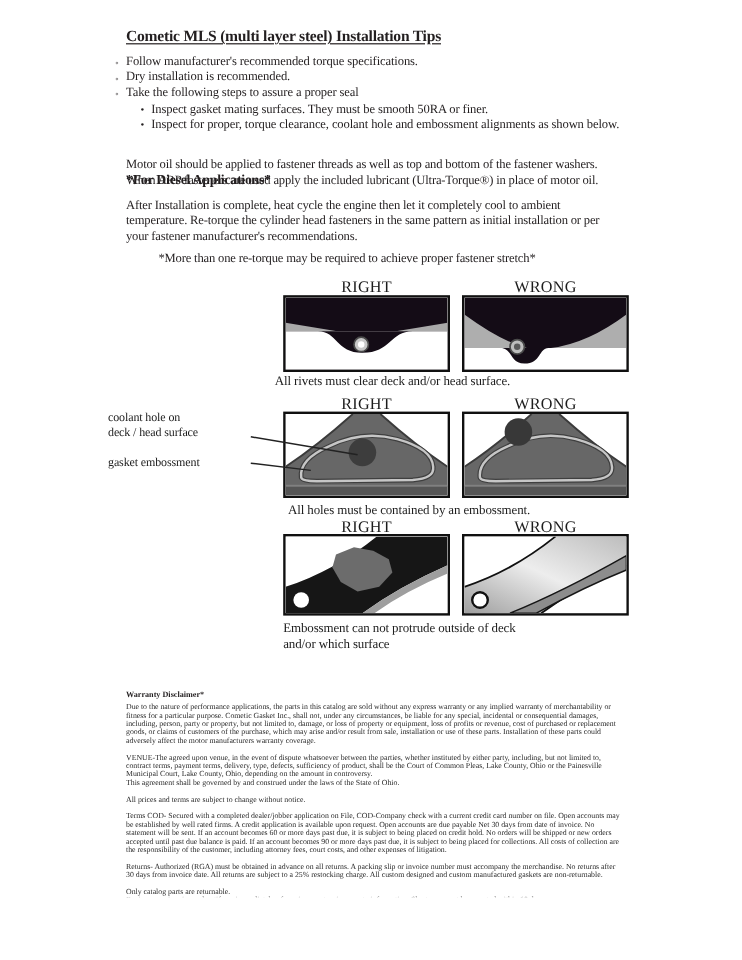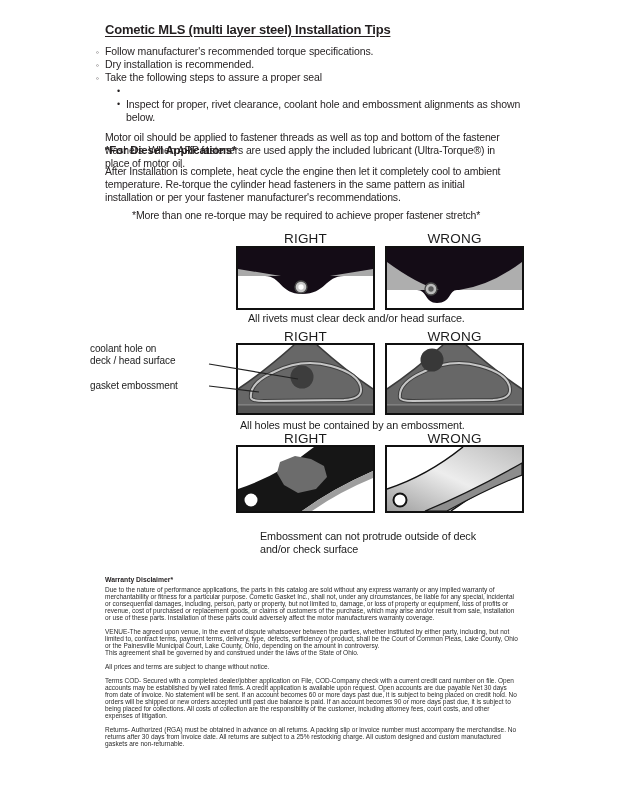--- a/index.html
+++ b/index.html
@@ -1,18 +1,18 @@
 <!DOCTYPE html>
 <html><head>
 <meta charset="utf-8">
 <style>
   html,body{margin:0;padding:0;background:#ffffff;}
   .page{
     position:relative;width:618px;height:748px;background:#fff;
-    font-family:Liberation Sans, sans-serif;color:#231f20;overflow:hidden;
+    font-family:Liberation Serif, serif;color:#231f20;overflow:hidden;
     -webkit-font-smoothing:antialiased;
   }
   .abs{position:absolute;}
   .title{
     left:105px;top:22px;width:430px;font-size:13px;font-weight:bold;
     letter-spacing:-0.2px;text-decoration:underline;text-underline-offset:2px;
   }
   .bullets{left:96px;top:45px;width:430px;font-size:10.5px;line-height:13.2px;letter-spacing:-0.1px;}
   .b-row{display:flex;}
   .b-mark{width:9px;flex:0 0 9px;font-size:8px;position:relative;top:1px;}
@@ -52,24 +52,25 @@
     <div class="b-row">
       <span class="b-mark">◦</span>
       <span>Dry installation is recommended.</span>
     </div>
     <div class="b-row">
       <span class="b-mark">◦</span>
       <span>Take the following steps to assure a proper seal</span>
     </div>
     <div class="sb-row">
       <span class="sb-mark">•</span>
+      <span>Inspect gasket mating surfaces.  They must be smooth 50RA or finer.</span>
     </div>
     <div class="sb-row">
       <span class="sb-mark">•</span>
-      <span>Inspect for proper, rivet clearance, coolant hole and embossment alignments as shown below.</span>
+      <span>Inspect for proper, torque clearance, coolant hole and embossment alignments as shown below.</span>
     </div>
   </div>
 
   <div class="abs diesel-h">*For Diesel Applications*</div>
   <div class="abs para p1">Motor oil should be applied to fastener threads as well as top and bottom of the fastener washers. When ARP fasteners are used apply the included lubricant (Ultra-Torque®) in place of motor oil.</div>
   <div class="abs para p2">After Installation is complete, heat cycle the engine then let it completely cool to ambient temperature. Re-torque the cylinder head fasteners in the same pattern as initial installation or per your fastener manufacturer's recommendations.</div>
   <div class="abs para note">*More than one re-torque may be required to achieve proper fastener stretch*</div>
 
   <div class="abs fig-h" style="left:236px;top:231px;">RIGHT</div>
   <div class="abs fig-h" style="left:385px;top:231px;">WRONG</div>
@@ -89,21 +90,21 @@
     <svg viewBox="0 0 135 60" preserveAspectRatio="none">
       <rect x="0" y="0" width="135" height="60" fill="#140c16"></rect>
       <rect x="0" y="42" width="135" height="18" fill="#ffffff"></rect>
       <path d="M0,14 Q30,36 52,42 L0,42 Z" fill="#aeaeae"></path>
       <path d="M135,14 Q103,38 72,42 L135,42 Z" fill="#aeaeae"></path>
       <path d="M30,42 C40,42 38,55 50,55 C64,55 62,42 70,42 Z" fill="#140c16"></path>
       <circle cx="44" cy="41" r="6" fill="#bdbdbd" stroke="#4a4a4a" stroke-width="1.4"></circle>
       <circle cx="44" cy="41" r="2.7" fill="#5a5a5a"></circle>
     </svg>
   </div>
-  <div class="abs cap" style="left:248px;top:312px;">All rivets must clear deck and/or head surface.</div>
+  <div class="abs cap" style="left:229px;top:312px;">All rivets must clear deck and/or head surface.</div>
 
   <div class="abs fig-h" style="left:236px;top:329px;">RIGHT</div>
   <div class="abs fig-h" style="left:385px;top:329px;">WRONG</div>
 
   <div class="abs ann-label" style="left:90px;top:343px;">
     <div>coolant hole on</div>
     <div>deck / head surface</div>
   </div>
   <div class="abs ann-label" style="left:90px;top:380px;">gasket embossment</div>
 
@@ -166,23 +167,23 @@
         </linearGradient>
       </defs>
       <rect x="0" y="0" width="135" height="64" fill="#ffffff"></rect>
       <path d="M0,64 L0,42 Q40,29 76,0 L135,0 L135,24 Q94,42 64,64 Z" fill="url(#sg1)"></path>
       <path d="M0,42 Q40,29 76,0" stroke="#111" stroke-width="1.5" fill="none"></path>
       <path d="M135,24 Q94,42 64,64" stroke="#111" stroke-width="1.5" fill="none"></path>
       <path d="M135,16 Q82,46 38,64 L60,64 Q100,42 135,28 Z" fill="#8d8d8d" stroke="#161616" stroke-width="1.2"></path>
       <circle cx="13" cy="53" r="6.5" fill="#ffffff" stroke="#111" stroke-width="2"></circle>
     </svg>
   </div>
-  <div class="abs cap" style="left:236px;top:530px;width:240px;line-height:13px;margin-left:24px;">
+  <div class="abs cap" style="left:236px;top:518px;width:240px;line-height:13px;">
     <div>Embossment can not protrude outside of deck</div>
-    <div>and/or check surface</div>
+    <div>and/or which surface</div>
   </div>
 
   <div class="abs warr-h">Warranty Disclaimer*</div>
   <div class="abs fineprint">
     <p>Due to the nature of performance applications, the parts in this catalog are sold without any express warranty or any implied warranty of merchantability or fitness for a particular purpose.  Cometic Gasket Inc., shall not, under any circumstances, be liable for any special, incidental or consequential damages, including, person, party or property, but not limited to, damage, or loss of property or equipment, loss of profits or revenue, cost of purchased or replacement goods, or claims of customers of the purchase, which may arise and/or result from sale, installation or use of these parts.  Installation of these parts could adversely affect the motor manufacturers warranty coverage.</p>
     <p class="tight">VENUE-The agreed upon venue, in the event of dispute whatsoever between the parties, whether instituted by either party, including, but not limited to, contract terms, payment terms, delivery, type, defects, sufficiency of product, shall be the Court of Common Pleas, Lake County, Ohio or the Painesville Municipal Court, Lake County, Ohio, depending on the amount in controversy.</p>
     <p>This agreement shall be governed by and construed under the laws of the State of Ohio.</p>
     <p>All prices and terms are subject to change without notice.</p>
     <p>Terms COD- Secured with a completed dealer/jobber application on File, COD-Company check with a current credit card number on file.  Open accounts may be established by well rated firms.  A credit application is available upon request.  Open accounts are due payable Net 30 days from date of invoice.  No statement will be sent.  If an account becomes 60 or more days past due, it is subject to being placed on credit hold.  No orders will be shipped or new orders accepted until past due balance is paid.  If an account becomes 90 or more days past due, it is subject to being placed for collections.  All costs of collection are the responsibility of the customer, including attorney fees, court costs, and other expenses of litigation.</p>
     <p>Returns- Authorized (RGA) must be obtained in advance on all returns.  A packing slip or invoice number must accompany the merchandise.  No returns after 30 days from invoice date.  All returns are subject to a 25% restocking charge.  All custom designed and custom manufactured gaskets are non-returnable.</p>

